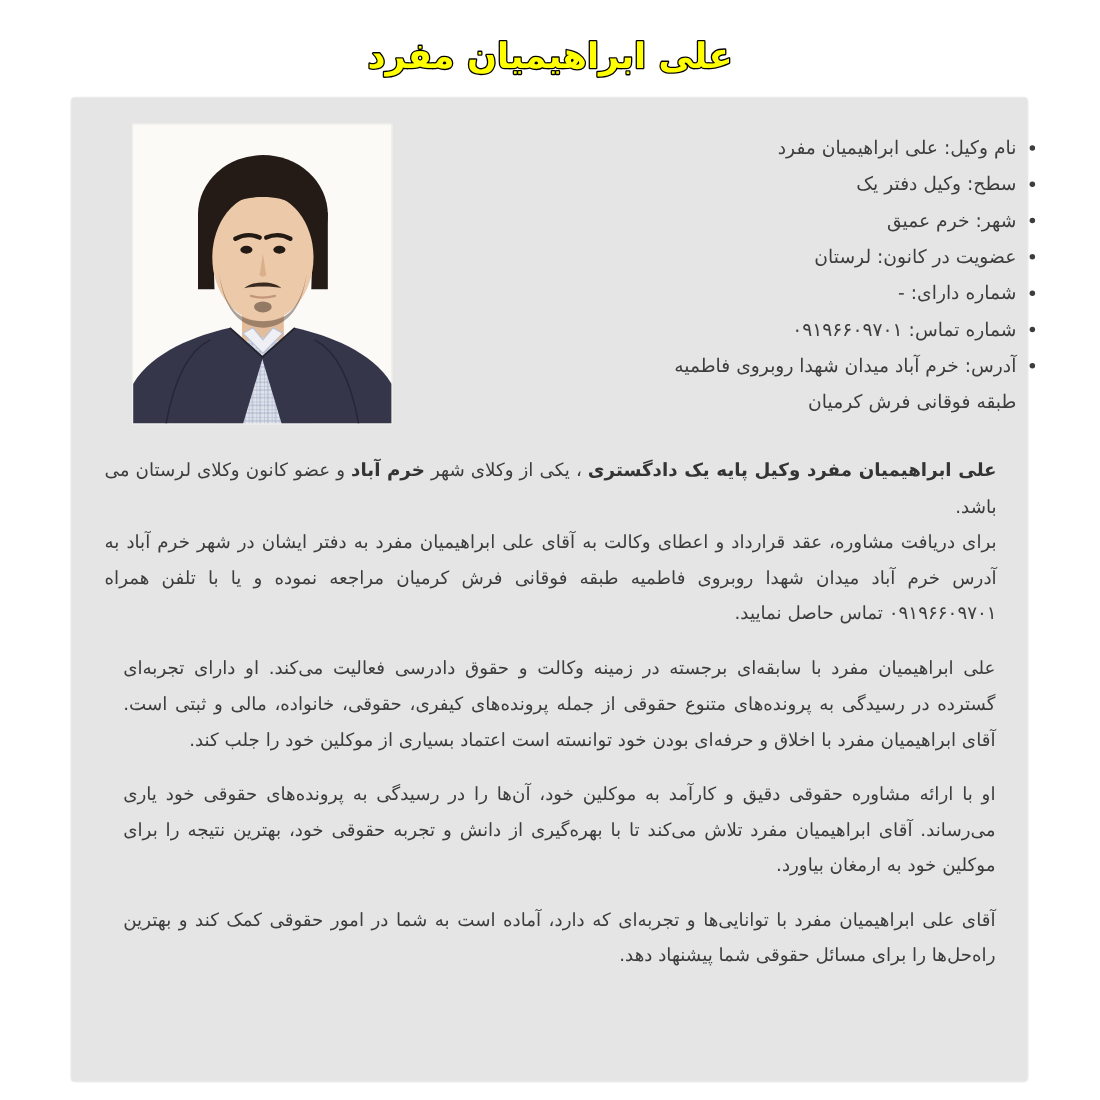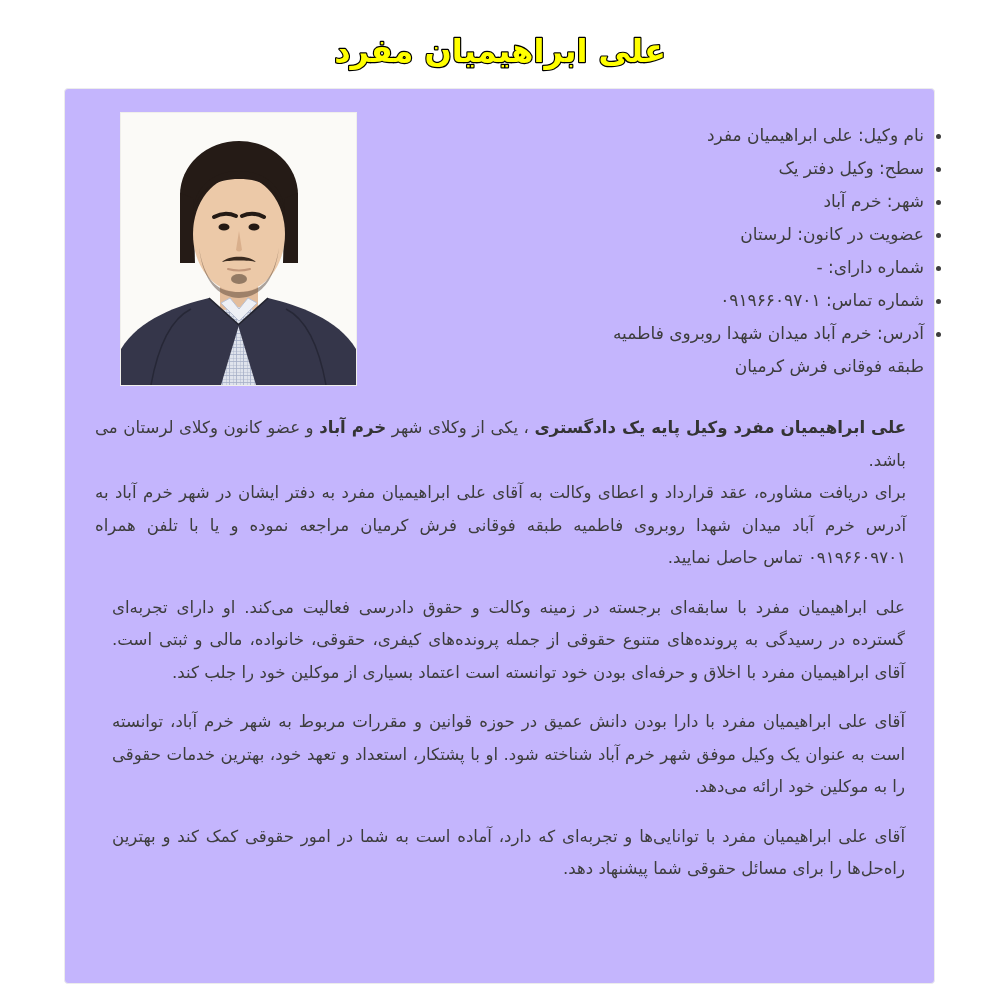--- a/index.html
+++ b/index.html
@@ -5,21 +5,21 @@
   html,body{margin:0;padding:0;background:#ffffff;}
   body{
     width:1000px;height:1000px;overflow:hidden;position:relative;
     font-family:"DejaVu Sans", sans-serif;
     color:#3d3d3d;
   }
   .title-wrap{width:888px;margin-top:20px;text-align:center;}
   .title-wrap svg{display:block;}
   .content-box{
     position:absolute;left:64px;top:88px;width:871px;height:896px;
-    border:1px solid #ececec;border-radius:4px;background:#c4b5fd;
+    border:1px solid #ececec;border-radius:4px;background:#e5e5e5;
     direction:rtl;box-sizing:border-box;
   }
   .top-row{
     display:flex;flex-direction:row;justify-content:space-between;align-items:flex-start;
   }
   ul.details{
     margin:30px 0 0 0;
     padding:0 10px 0 0;
     width:352px;
     list-style:disc;
@@ -55,21 +55,21 @@
   </svg>
 </div>
 
 <div class="content-box">
 
   <div class="top-row">
 
     <ul class="details">
         <li>نام وکیل: علی ابراهیمیان مفرد</li>
         <li>سطح: وکیل دفتر یک</li>
-        <li>شهر: خرم آباد</li>
+        <li>شهر: خرم عمیق</li>
         <li>عضویت در کانون: لرستان</li>
         <li>شماره دارای: -</li>
         <li>شماره تماس: ۰۹۱۹۶۶۰۹۷۰۱</li>
         <li>آدرس: خرم آباد میدان شهدا روبروی فاطمیه طبقه فوقانی فرش کرمیان</li>
       </ul>
 
     <div class="photo">
       <svg viewBox="0 0 235 272" width="235" height="272">
         <defs>
           <pattern id="chk" width="7" height="7" patternUnits="userSpaceOnUse">
@@ -119,18 +119,18 @@
         <ellipse cx="118" cy="166" rx="8" ry="5" fill="#3a2b20" opacity="0.5"></ellipse>
       </svg>
     </div>
   </div>
 
   <div class="text-area">
     <p class="intro"><b>علی ابراهیمیان مفرد وکیل پایه یک دادگستری</b><span> ، یکی از وکلای شهر </span><b>خرم آباد</b><span> و عضو کانون وکلای لرستان می باشد.
 برای دریافت مشاوره، عقد قرارداد و اعطای وکالت به آقای علی ابراهیمیان مفرد به دفتر ایشان در شهر خرم آباد به آدرس خرم آباد میدان شهدا روبروی فاطمیه طبقه فوقانی فرش کرمیان مراجعه نموده و یا با تلفن همراه ۰۹۱۹۶۶۰۹۷۰۱ تماس حاصل نمایید.</span></p>
     <div>
         <div class="para">علی ابراهیمیان مفرد با سابقه‌ای برجسته در زمینه وکالت و حقوق دادرسی فعالیت می‌کند. او دارای تجربه‌ای گسترده در رسیدگی به پرونده‌های متنوع حقوقی از جمله پرونده‌های کیفری، حقوقی، خانواده، مالی و ثبتی است. آقای ابراهیمیان مفرد با اخلاق و حرفه‌ای بودن خود توانسته است اعتماد بسیاری از موکلین خود را جلب کند.</div>
-        <div class="para">آقای علی ابراهیمیان مفرد با دارا بودن دانش عمیق در حوزه قوانین و مقررات مربوط به شهر خرم آباد، توانسته است به عنوان یک وکیل موفق شهر خرم آباد شناخته شود. او با پشتکار، استعداد و تعهد خود، بهترین خدمات حقوقی را به موکلین خود ارائه می‌دهد.</div>
+        <div class="para">او با ارائه مشاوره حقوقی دقیق و کارآمد به موکلین خود، آن‌ها را در رسیدگی به پرونده‌های حقوقی خود یاری می‌رساند. آقای ابراهیمیان مفرد تلاش می‌کند تا با بهره‌گیری از دانش و تجربه حقوقی خود، بهترین نتیجه را برای موکلین خود به ارمغان بیاورد.</div>
         <div class="para">آقای علی ابراهیمیان مفرد با توانایی‌ها و تجربه‌ای که دارد، آماده است به شما در امور حقوقی کمک کند و بهترین راه‌حل‌ها را برای مسائل حقوقی شما پیشنهاد دهد.</div>
       </div>
   </div>
 
 </div>
 
 </body></html>

